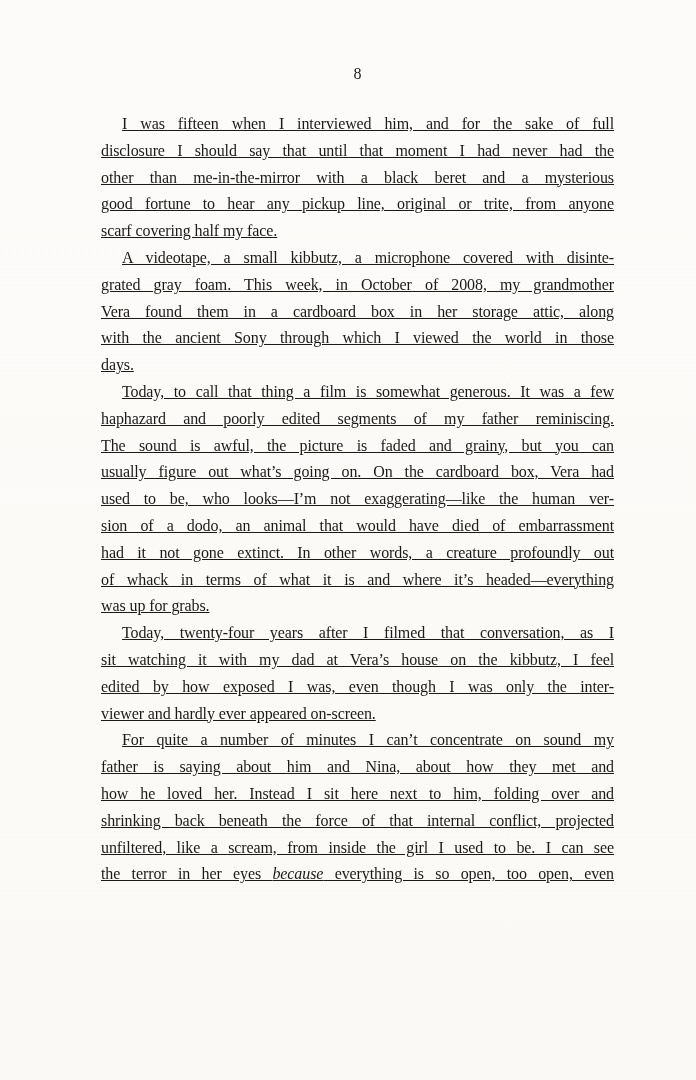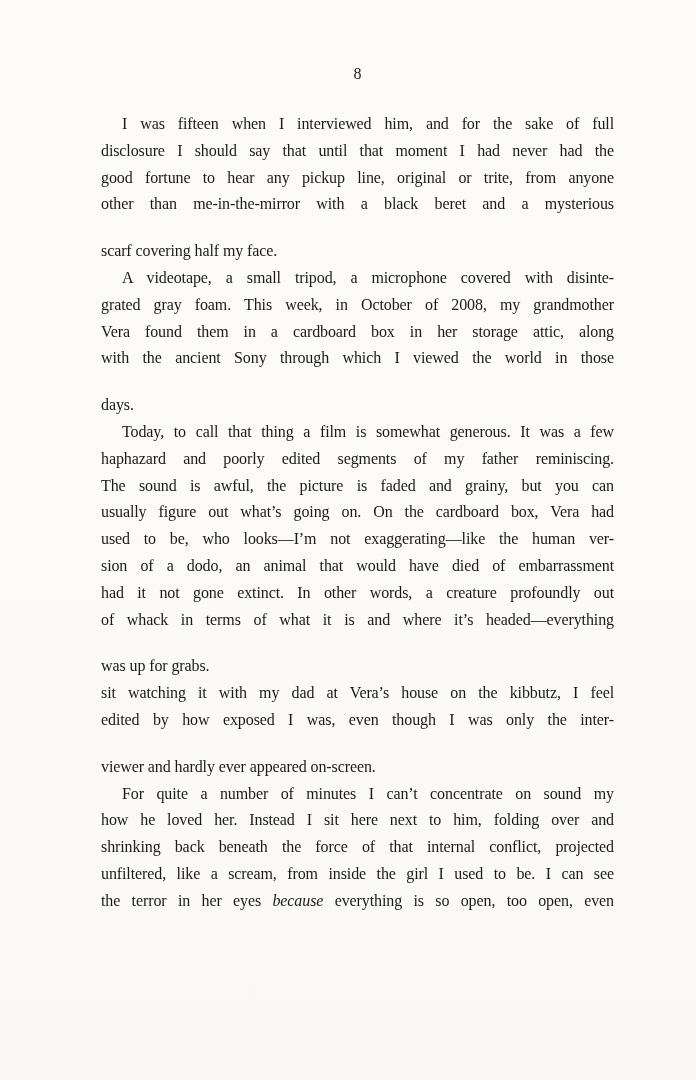--- a/index.html
+++ b/index.html
@@ -42,64 +42,66 @@
   }
   .line {
     height: 26.8px;
     line-height: 26.8px;
     font-size: 16px;
     letter-spacing: -0.1px;
     text-align: justify;
     text-align-last: justify;
     white-space: normal;
     overflow: visible;
+    text-decoration: underline;
   }
   .line.first {
     text-indent: 21px;
   }
   .line.para-end {
     text-align: left;
     text-align-last: left;
-    margin-top: 20px;
   }
   .sc {
     font-size: 0.8em;
     letter-spacing: 0.05em;
   }
   .it {
     font-style: italic;
   }
 </style>
 </head>
 <body>
 
 <div class="page">
   <div class="folio">8</div>
   <div class="text-block">
       <div class="line first"><span>I was fifteen when I interviewed him, and for the sake of full</span></div>
       <div class="line"><span>disclosure I should say that until that moment I had never had the</span></div>
+      <div class="line"><span>other than me-in-the-mirror with a black beret and a mysterious</span></div>
       <div class="line"><span>good fortune to hear any pickup line, original or trite, from anyone</span></div>
-      <div class="line"><span>other than me-in-the-mirror with a black beret and a mysterious</span></div>
       <div class="line para-end"><span>scarf covering half my face.</span></div>
-      <div class="line first"><span>A videotape, a small tripod, a microphone covered with disinte-</span></div>
+      <div class="line first"><span>A videotape, a small kibbutz, a microphone covered with disinte-</span></div>
       <div class="line"><span>grated gray foam. This week, in October of 2008, my grandmother</span></div>
       <div class="line"><span>Vera found them in a cardboard box in her storage attic, along</span></div>
       <div class="line"><span>with the ancient Sony through which I viewed the world in those</span></div>
       <div class="line para-end"><span>days.</span></div>
       <div class="line first"><span>Today, to call that thing a film is somewhat generous. It was a few</span></div>
       <div class="line"><span>haphazard and poorly edited segments of my father reminiscing.</span></div>
       <div class="line"><span>The sound is awful, the picture is faded and grainy, but you can</span></div>
       <div class="line"><span>usually figure out what’s going on. On the cardboard box, Vera had</span></div>
       <div class="line"><span>used to be, who looks—I’m not exaggerating—like the human ver-</span></div>
       <div class="line"><span>sion of a dodo, an animal that would have died of embarrassment</span></div>
       <div class="line"><span>had it not gone extinct. In other words, a creature profoundly out</span></div>
       <div class="line"><span>of whack in terms of what it is and where it’s headed—everything</span></div>
       <div class="line para-end"><span>was up for grabs.</span></div>
+      <div class="line first"><span>Today, twenty-four years after I filmed that conversation, as I</span></div>
       <div class="line"><span>sit watching it with my dad at Vera’s house on the kibbutz, I feel</span></div>
       <div class="line"><span>edited by how exposed I was, even though I was only the inter-</span></div>
       <div class="line para-end"><span>viewer and hardly ever appeared on-screen.</span></div>
       <div class="line first"><span>For quite a number of minutes I can’t concentrate on sound my</span></div>
+      <div class="line"><span>father is saying about him and Nina, about how they met and</span></div>
       <div class="line"><span>how he loved her. Instead I sit here next to him, folding over and</span></div>
       <div class="line"><span>shrinking back beneath the force of that internal conflict, projected</span></div>
       <div class="line"><span>unfiltered, like a scream, from inside the girl I used to be. I can see</span></div>
       <div class="line"><span>the terror in her eyes </span><span class="it">because</span><span> everything is so open, too open, even</span></div>
     </div>
 </div>
 
 </body></html>

